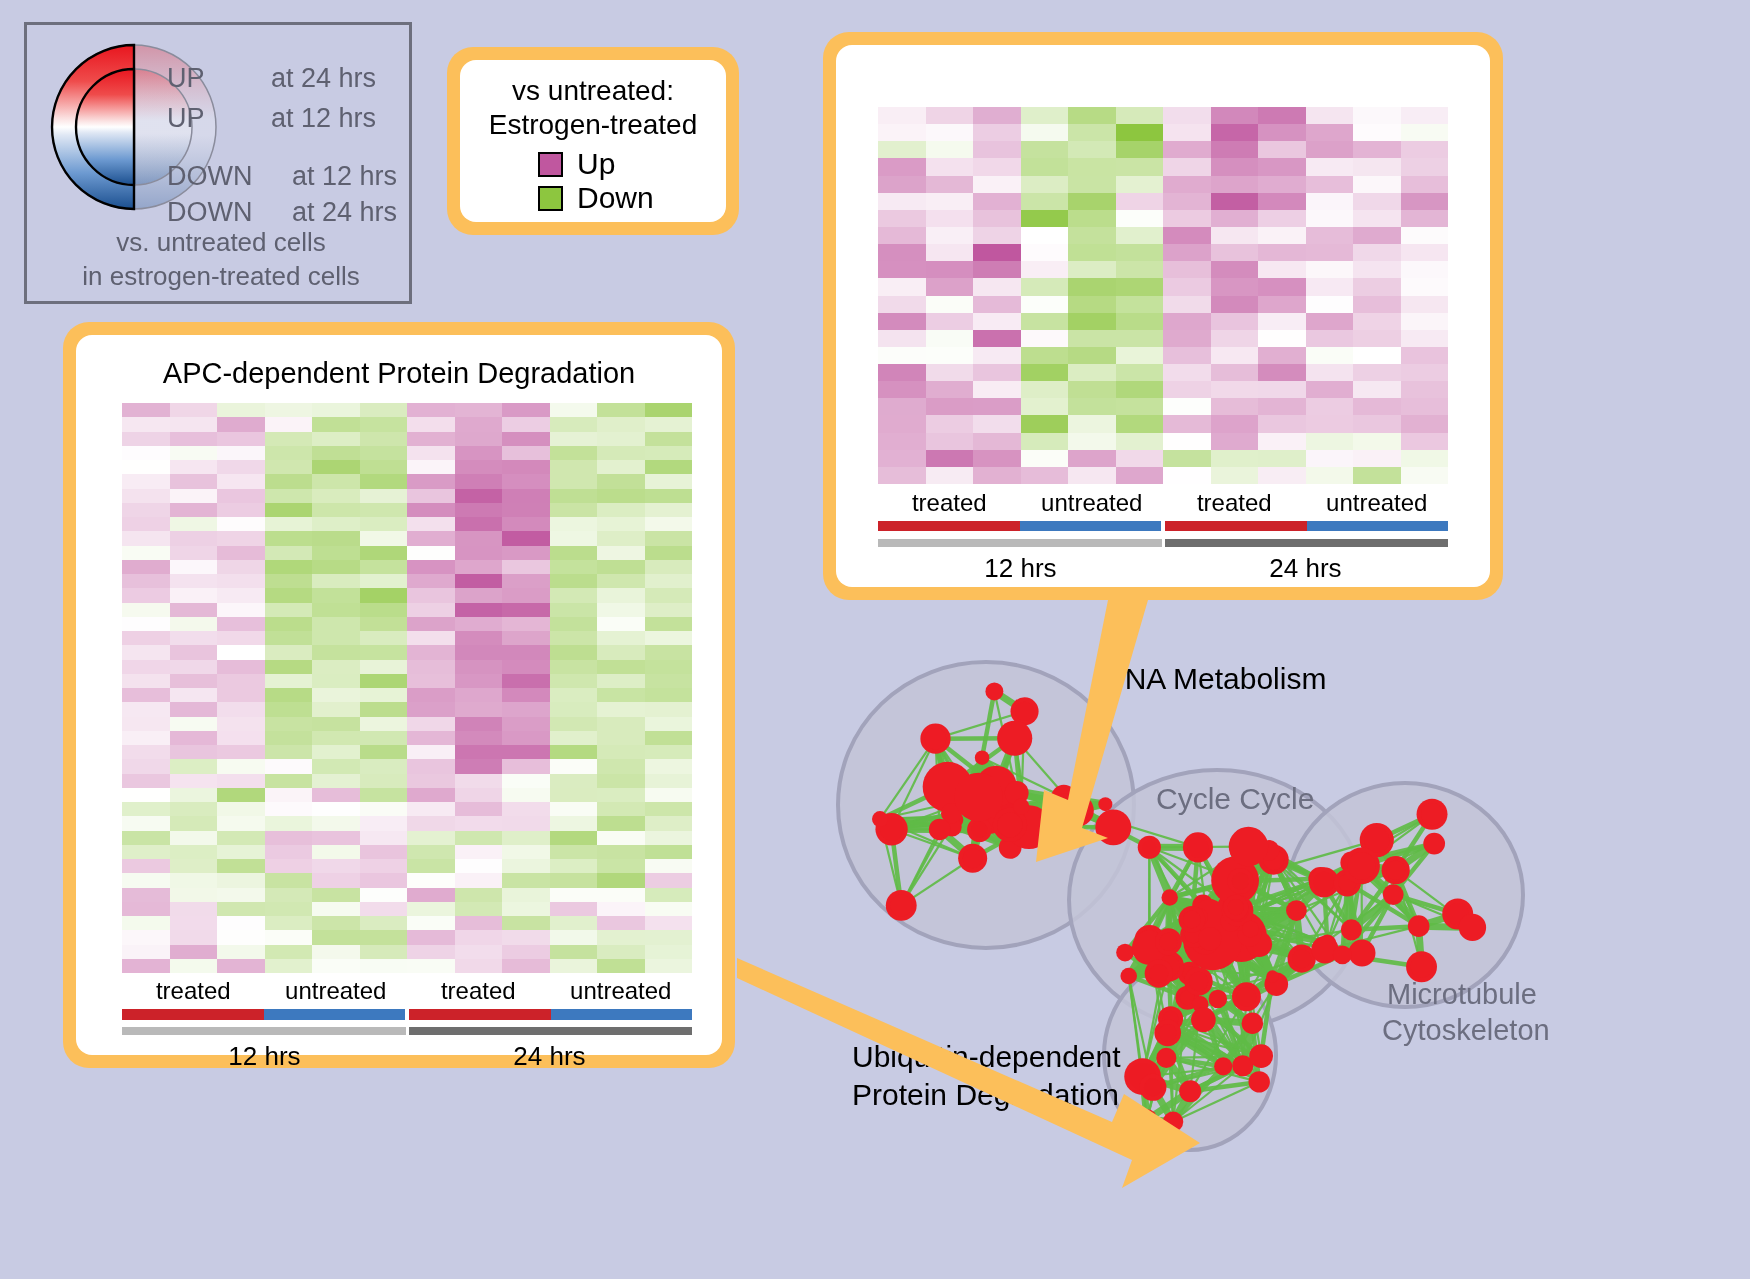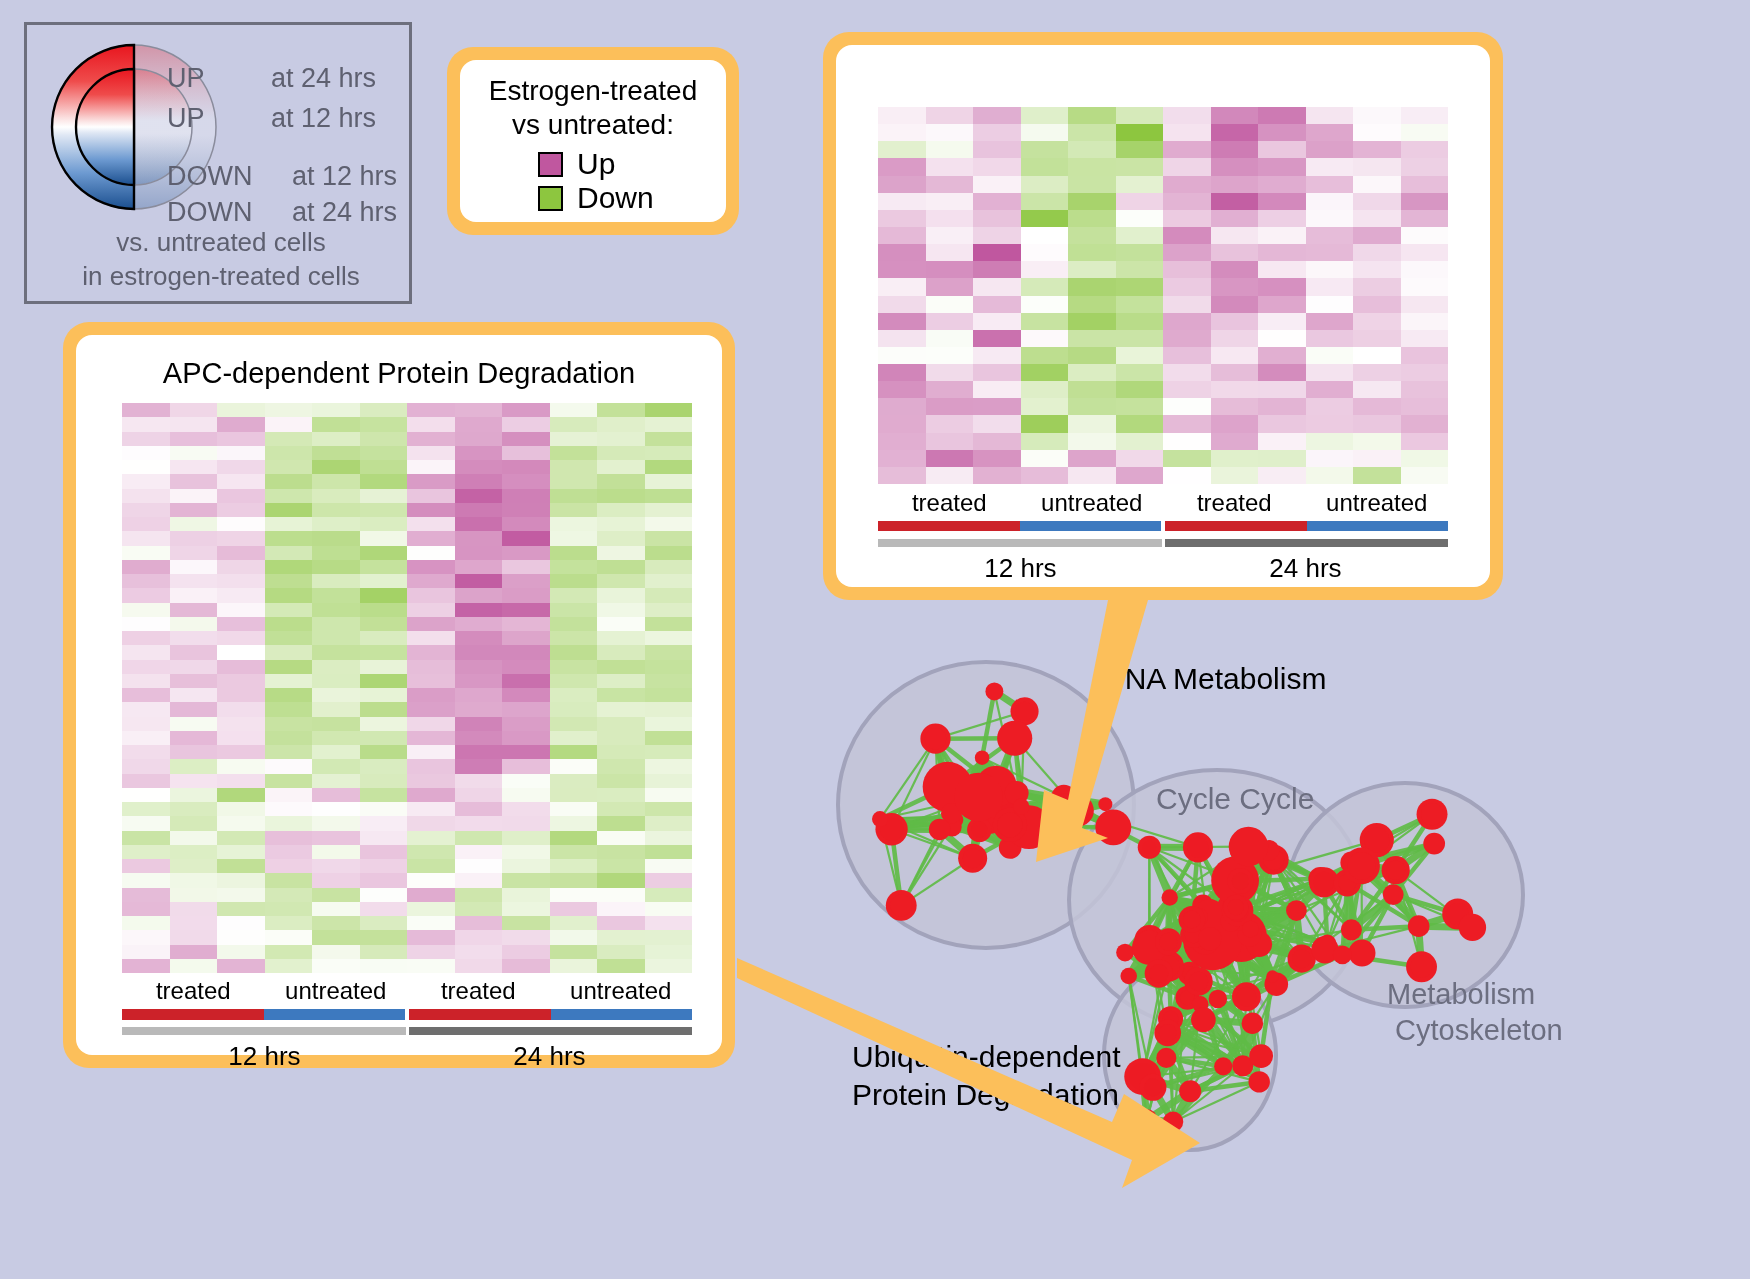--- a/index.html
+++ b/index.html
@@ -116,22 +116,22 @@
   <div class="ck-lab" style="left:265px;top:172px;">at 24 hrs</div>
 
   <div id="ck-text-sub">
     <div>vs. untreated cells</div>
     <div>in estrogen-treated cells</div>
   </div>
 </div>
 
 <div class="abs panel" id="legendpanel">
   <div class="panel-inner">
+    <div class="leg-title">vs untreated:</div>
     <div class="leg-title">Estrogen-treated</div>
-    <div class="leg-title">vs untreated:</div>
     <div class="leg-items">
       <div class="leg-item">
         <span class="leg-swatch" style="background:#c0579f"></span>
         <span class="leg-lab">Up</span>
       </div>
       <div class="leg-item">
         <span class="leg-swatch" style="background:#8dc63f"></span>
         <span class="leg-lab">Down</span>
       </div>
     </div>
@@ -1816,22 +1816,22 @@
       <circle cx="380.5516250023793" cy="418.7177558122566" r="12.5244636086627" fill="#ed1c24"></circle>
       <circle cx="380.5516250023793" cy="418.7177558122566" r="8.0244636086627" fill="rgba(237,28,36,0.33)"></circle>
       <circle cx="377.716981806769" cy="432.844900914578" r="13.364861647292855" fill="#ed1c24"></circle>
       <circle cx="377.716981806769" cy="432.844900914578" r="8.864861647292855" fill="rgba(237,28,36,0.66)"></circle>
       <circle cx="427.8582664991671" cy="398.88093626108736" r="9.211053590566735" fill="#ed1c24"></circle>
       <circle cx="376.3162381801678" cy="457.9157680171685" r="10.08773148462933" fill="#ed1c24"></circle>
     </svg>
   <div id="netlabels">
       <div class="net-label" style="left: 313px; top: 62px; font-size: 30px; color: rgb(0, 0, 0);">DNA Metabolism</div>
       <div class="net-label" style="left: 366px; top: 182px; font-size: 30px; color: rgb(108, 110, 128);">Cycle Cycle</div>
-      <div class="net-label" style="left: 597px; top: 378px; font-size: 29px; color: rgb(108, 110, 128);">Metabolism</div>
-      <div class="net-label" style="left: 592px; top: 414px; font-size: 29px; color: rgb(108, 110, 128); margin-left: 13px;">Cytoskeleton</div>
+      <div class="net-label" style="left: 597px; top: 378px; font-size: 29px; color: rgb(108, 110, 128);">Microtubule</div>
+      <div class="net-label" style="left: 592px; top: 414px; font-size: 29px; color: rgb(108, 110, 128);">Cytoskeleton</div>
       <div class="net-label" style="left: 62px; top: 440px; font-size: 30px; color: rgb(0, 0, 0);">Ubiquitin-dependent</div>
       <div class="net-label" style="left: 62px; top: 478px; font-size: 30px; color: rgb(0, 0, 0);">Protein Degradation</div>
     </div>
 </div>
 
 <svg class="abs" id="arrows">
 
   <polygon points="1108,600 1148,600 1082,828 1108,838 1036,862 1044,790 1068,800" fill="#fcbf5a"></polygon>
 
   <polygon points="737,960 1110,1124 1122,1096 1198,1145 1120,1190 1130,1162 1729,1000" fill="#fcbf5a" opacity="0"></polygon>

